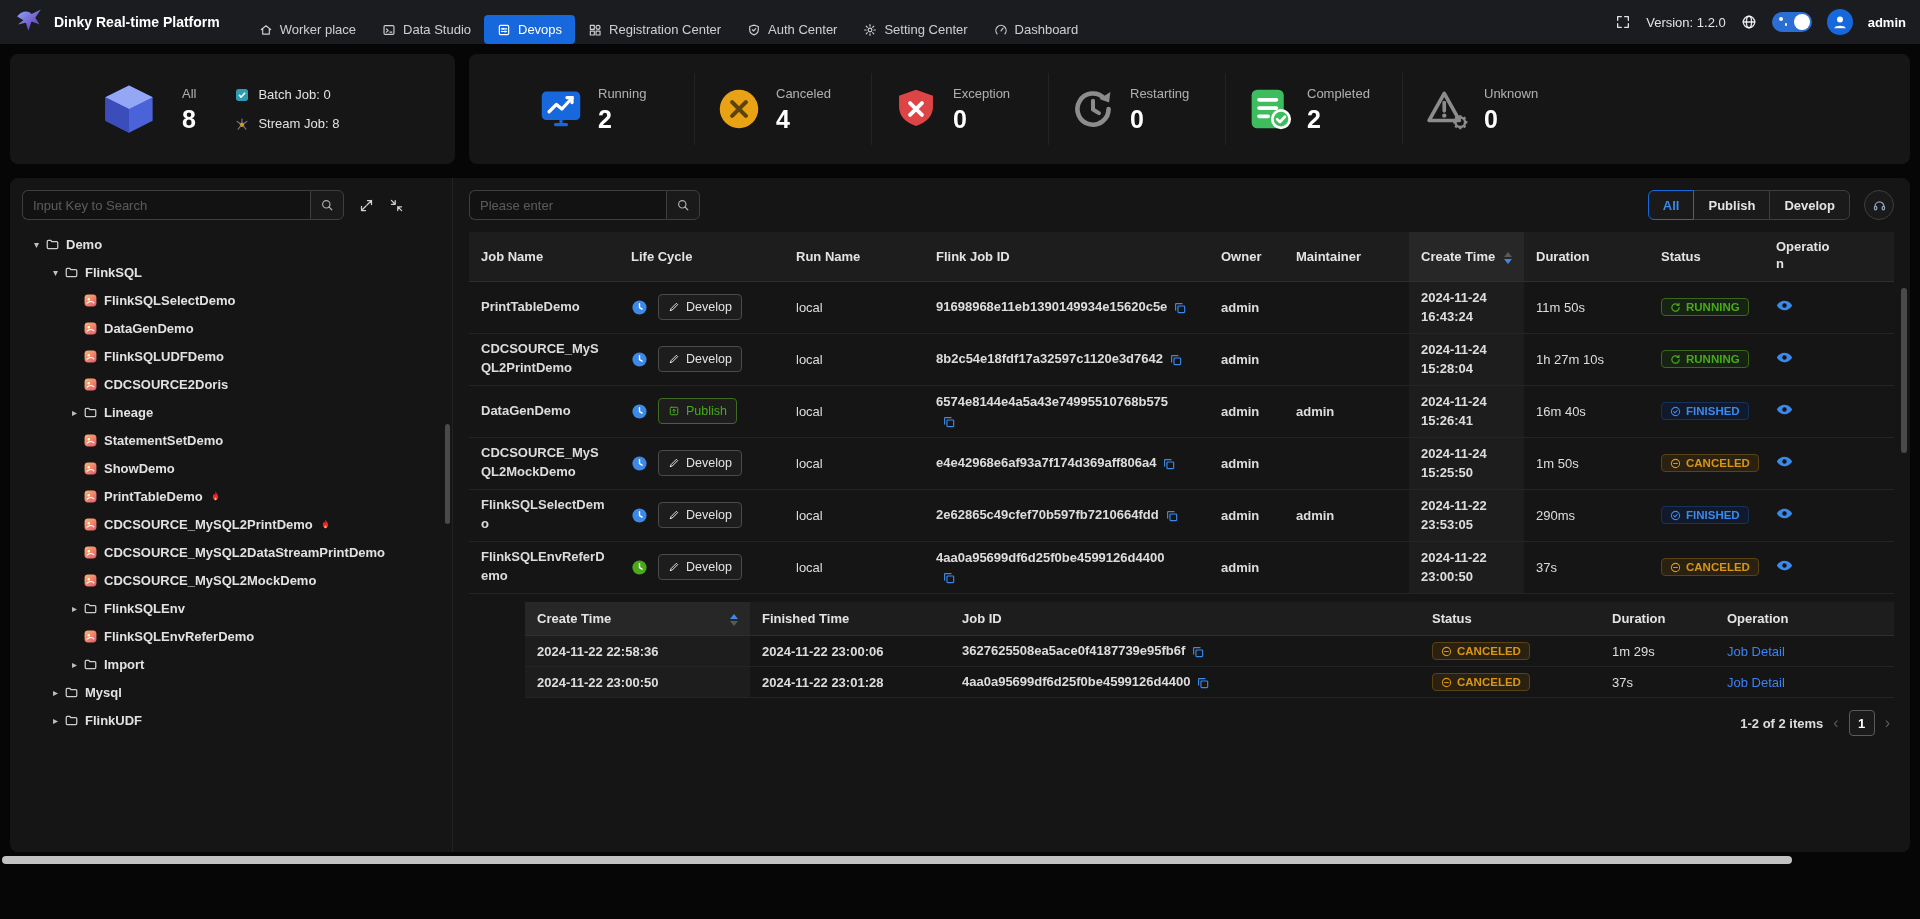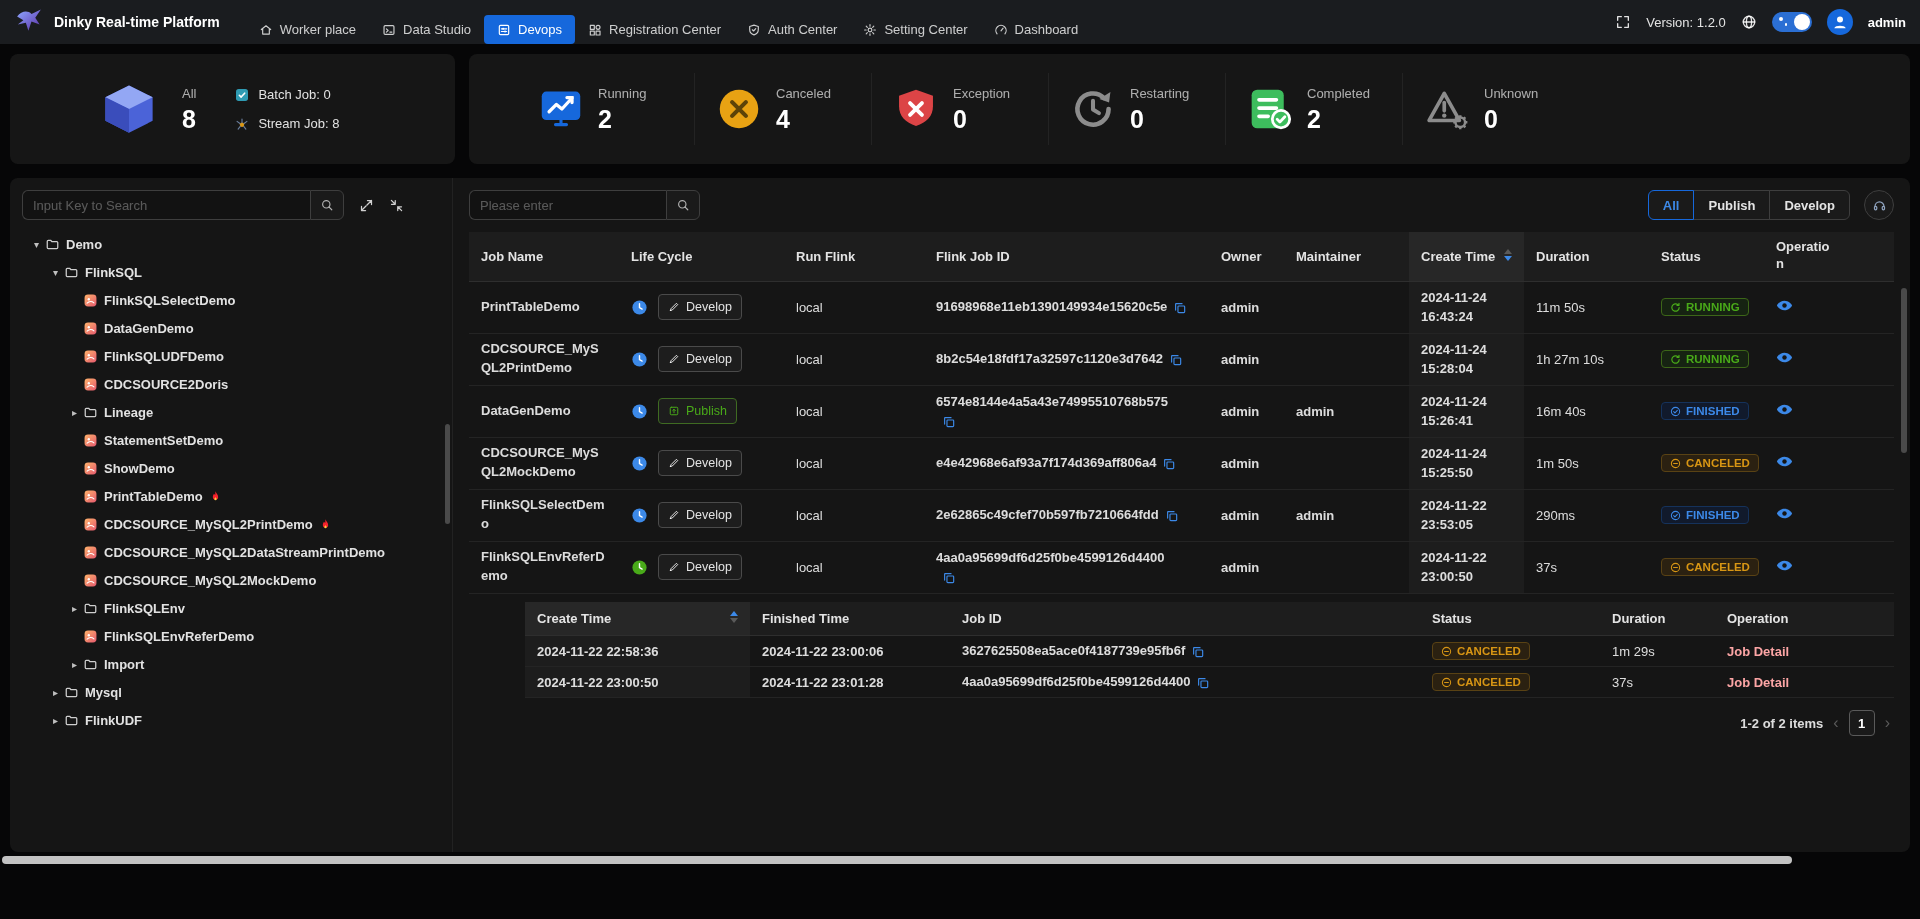--- a/index.html
+++ b/index.html
@@ -88,21 +88,21 @@
   
   table{border-collapse:collapse;table-layout:fixed;width:100%}
   .main-table{margin-top:12px}
   th{background:#1d1d1d;text-align:left;font-weight:700;font-size:13px;color:rgba(255,255,255,.88);
     padding:6px 12px;border-bottom:1px solid #2e2e2e;vertical-align:middle}
   .main-table th{height:49px}
   th.sorted{background:#272727}
   td{padding:6px 12px;border-bottom:1px solid #242424;font-size:13px;vertical-align:middle;overflow:hidden}
   .main-table td{height:49px}
   td.sorted{background:#1d1d1d}
-  .th-flex{display:flex;align-items:flex-start;justify-content:space-between}
+  .th-flex{display:flex;align-items:flex-end;justify-content:space-between}
   .op-head{display:inline-block;width:58px;word-break:break-all;white-space:normal;line-height:1.3}
   .sorter{display:inline-flex;flex-direction:column;margin-left:6px;cursor:pointer}
   .car{width:0;height:0;border-left:4px solid transparent;border-right:4px solid transparent}
   .car.up{border-bottom:5px solid #5a5a5a}
   .car.down{border-top:5px solid #5a5a5a;margin-top:2px}
   .car.up.on{border-bottom-color:#3c89e8}
   .car.down.on{border-top-color:#3c89e8}
 
   .cell-name{font-weight:700;word-break:break-all;line-height:1.45}
   .cell-id{font-weight:600;word-break:break-all;line-height:1.5}
@@ -126,21 +126,21 @@
   .tag svg{width:11px;height:11px;display:block}
   .st-running{color:#49aa19;border-color:#3c6618;background:#162312}
   .st-finished{color:#3c89e8;border-color:#15325b;background:#111a2c}
   .st-canceled{color:#d89614;border-color:#594214;background:#2b2111}
 
   
   .subtable-wrap{margin:8px 0 0 56px}
   .sub-table th{height:34px;padding:4px 12px}
   .sub-table td{height:31px;padding:4px 12px}
   .cell-sub{font-weight:600}
-  .link{color:#fca5a5;font-weight:700;cursor:pointer;text-decoration:none}
+  .link{color:#3b82f6;font-weight:400;cursor:pointer;text-decoration:none}
 
   .pagination{display:flex;align-items:center;justify-content:flex-end;gap:10px;margin-top:12px;padding-right:4px}
   .pg-total{font-size:13px;font-weight:700}
   .pg-arrow{color:#5a5a5a;font-size:16px;cursor:pointer;line-height:1}
   .pg-num{min-width:26px;height:26px;border:1px solid #5a5a5a;border-radius:4px;display:inline-flex;
     align-items:center;justify-content:center;color:#fff;font-size:13px;cursor:pointer;background:#1a1a1a;font-weight:700}
 
   .hscroll{position:absolute;left:0;bottom:0;width:1920px;height:12px;display:flex;align-items:center}
   .hthumb{width:1790px;height:8px;margin-left:2px;background:#c2c2c2;border-radius:4px}
 </style>
@@ -715,21 +715,21 @@
             <col style="width:125px">
             <col style="width:115px">
             <col style="width:125px">
             <col style="width:115px">
             <col style="width:130px">
           </colgroup>
           <thead>
             <tr>
               <th class=""><span>Job Name</span></th>
               <th class=""><span>Life Cycle</span></th>
-              <th class=""><span>Run Flink</span></th>
+              <th class=""><span>Run Name</span></th>
               <th class=""><span>Flink Job ID</span></th>
               <th class=""><span>Owner</span></th>
               <th class=""><span>Maintainer</span></th>
               <th class="sorted">
                 <div class="th-flex">
                   <span>Create Time</span>
                   <span class="sorter">
                     <span class="car up"></span>
                     <span class="car down on"></span>
                   </span>

